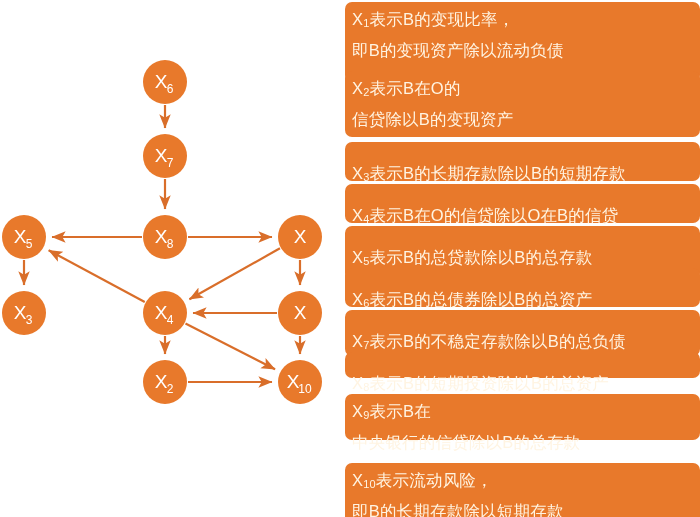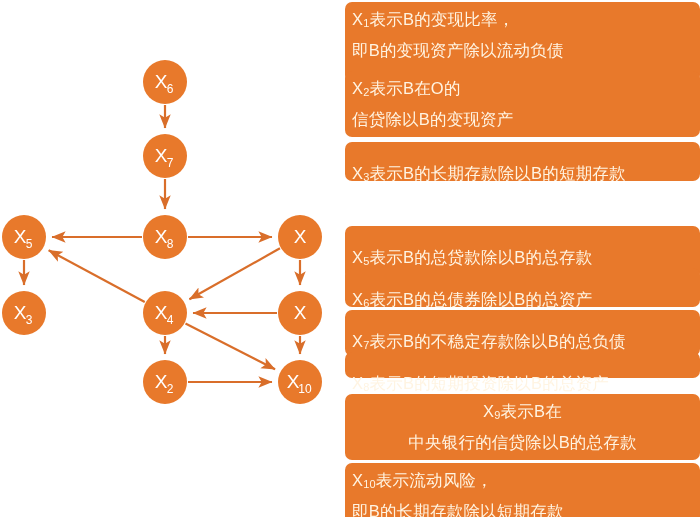--- a/index.html
+++ b/index.html
@@ -181,33 +181,36 @@
       <span class="ln"><span class="xid"><span>X</span><sub>1</sub></span><span>表示B的变现比率，</span></span>
       <span class="ln"><span>即B的变现资产除以流动负债</span></span>
     </div>
     <div class="legend-item two-line" style="top: 71px; height: 66px;">
       <span class="ln"><span class="xid"><span>X</span><sub>2</sub></span><span>表示B在O的</span></span>
       <span class="ln"><span>信贷除以B的变现资产</span></span>
     </div>
     <div class="legend-item one-line" style="top: 142px; height: 39px;">
       <span class="ln"><span class="xid"><span>X</span><sub>3</sub></span><span>表示B的长期存款除以B的短期存款</span></span>
     </div>
+    <div class="legend-item one-line" style="top: 184px; height: 39px;">
+      <span class="ln"><span class="xid"><span>X</span><sub>4</sub></span><span>表示B在O的信贷除以O在B的信贷</span></span>
+    </div>
     <div class="legend-item one-line" style="top: 226px; height: 54px;">
       <span class="ln"><span class="xid"><span>X</span><sub>5</sub></span><span>表示B的总贷款除以B的总存款</span></span>
     </div>
     <div class="legend-item one-line" style="top: 268px; height: 39px;">
       <span class="ln"><span class="xid"><span>X</span><sub>6</sub></span><span>表示B的总债券除以B的总资产</span></span>
     </div>
     <div class="legend-item one-line" style="top: 310px; height: 46px;">
       <span class="ln"><span class="xid"><span>X</span><sub>7</sub></span><span>表示B的不稳定存款除以B的总负债</span></span>
     </div>
     <div class="legend-item one-line" style="top: 352px; height: 26px;">
       <span class="ln"><span class="xid"><span>X</span><sub>8</sub></span><span>表示B的短期投资除以B的总资产</span></span>
     </div>
-    <div class="legend-item two-line" style="top: 394px; height: 66px; text-align: center;">
+    <div class="legend-item two-line" style="top: 394px; height: 46px;">
       <span class="ln"><span class="xid"><span>X</span><sub>9</sub></span><span>表示B在</span></span>
       <span class="ln"><span>中央银行的信贷除以B的总存款</span></span>
     </div>
     <div class="legend-item two-line" style="top: 463px; height: 66px;">
       <span class="ln"><span class="xid"><span>X</span><sub>10</sub></span><span>表示流动风险，</span></span>
       <span class="ln"><span>即B的长期存款除以短期存款</span></span>
     </div>
   </div>
 
 </body></html>

